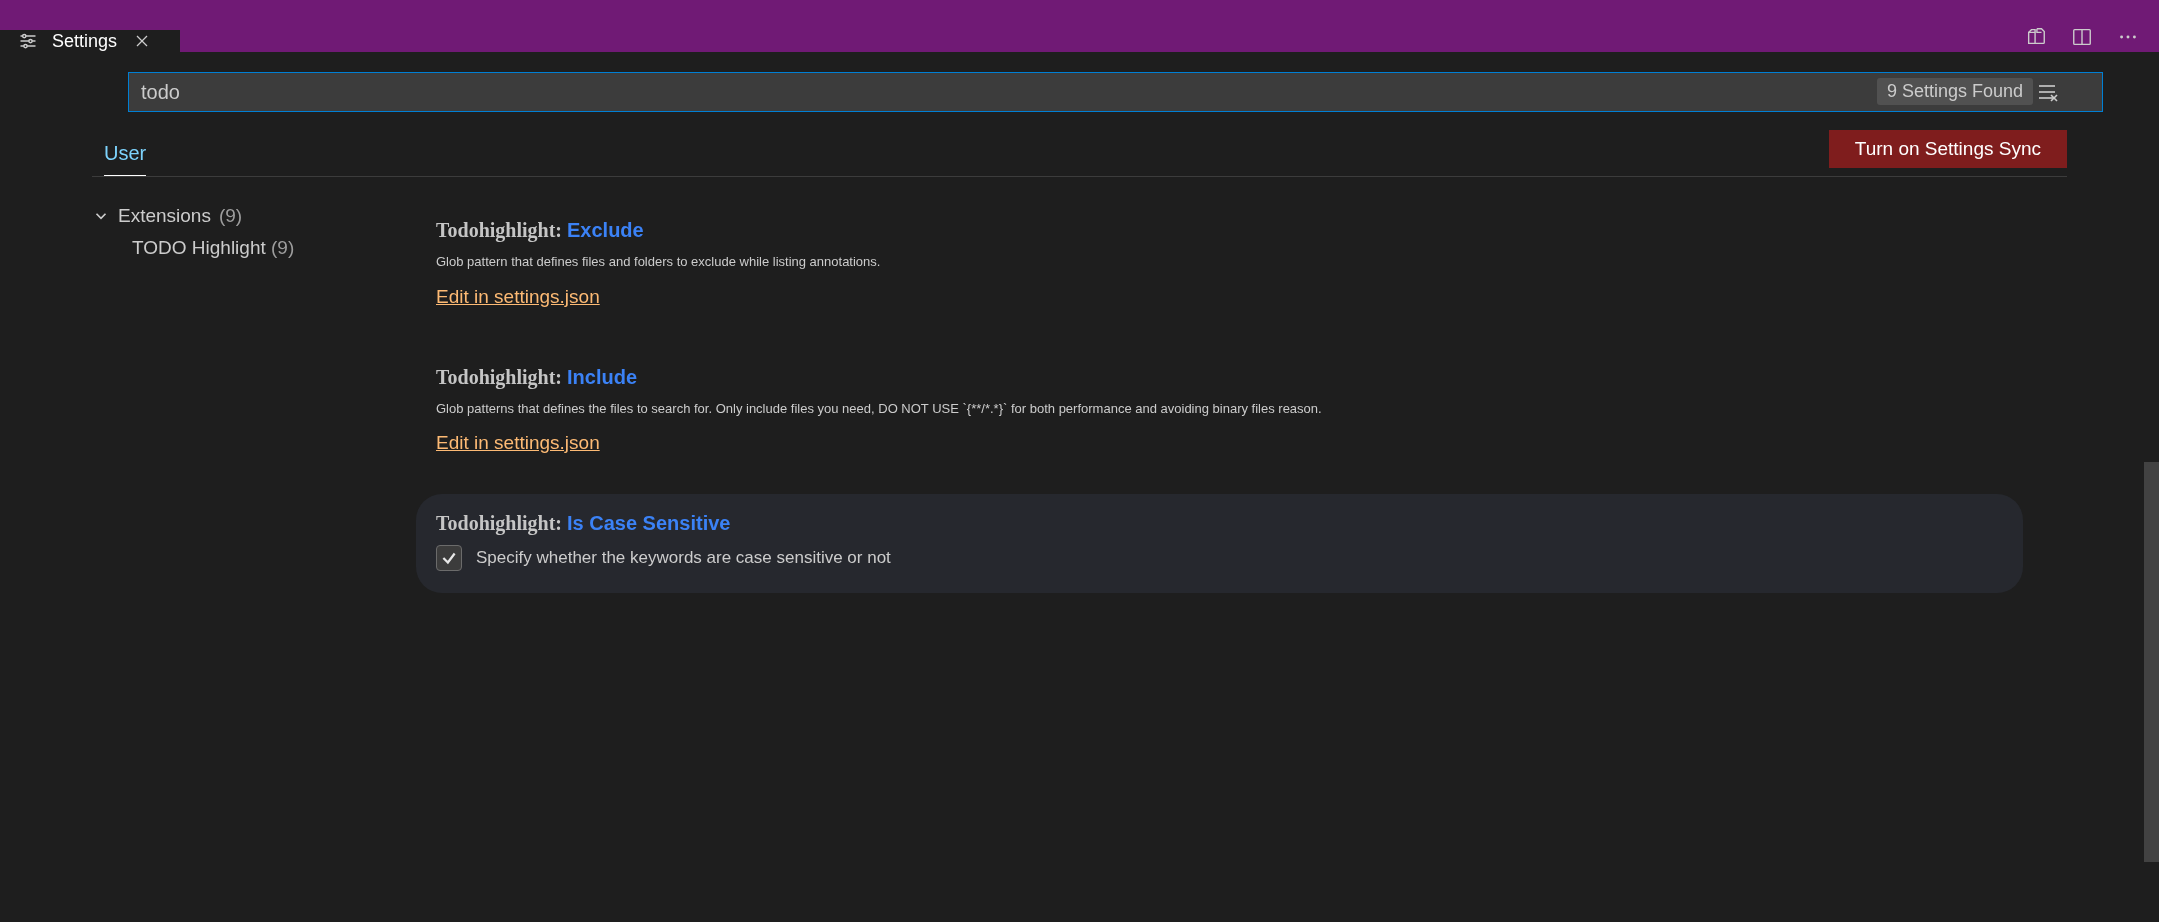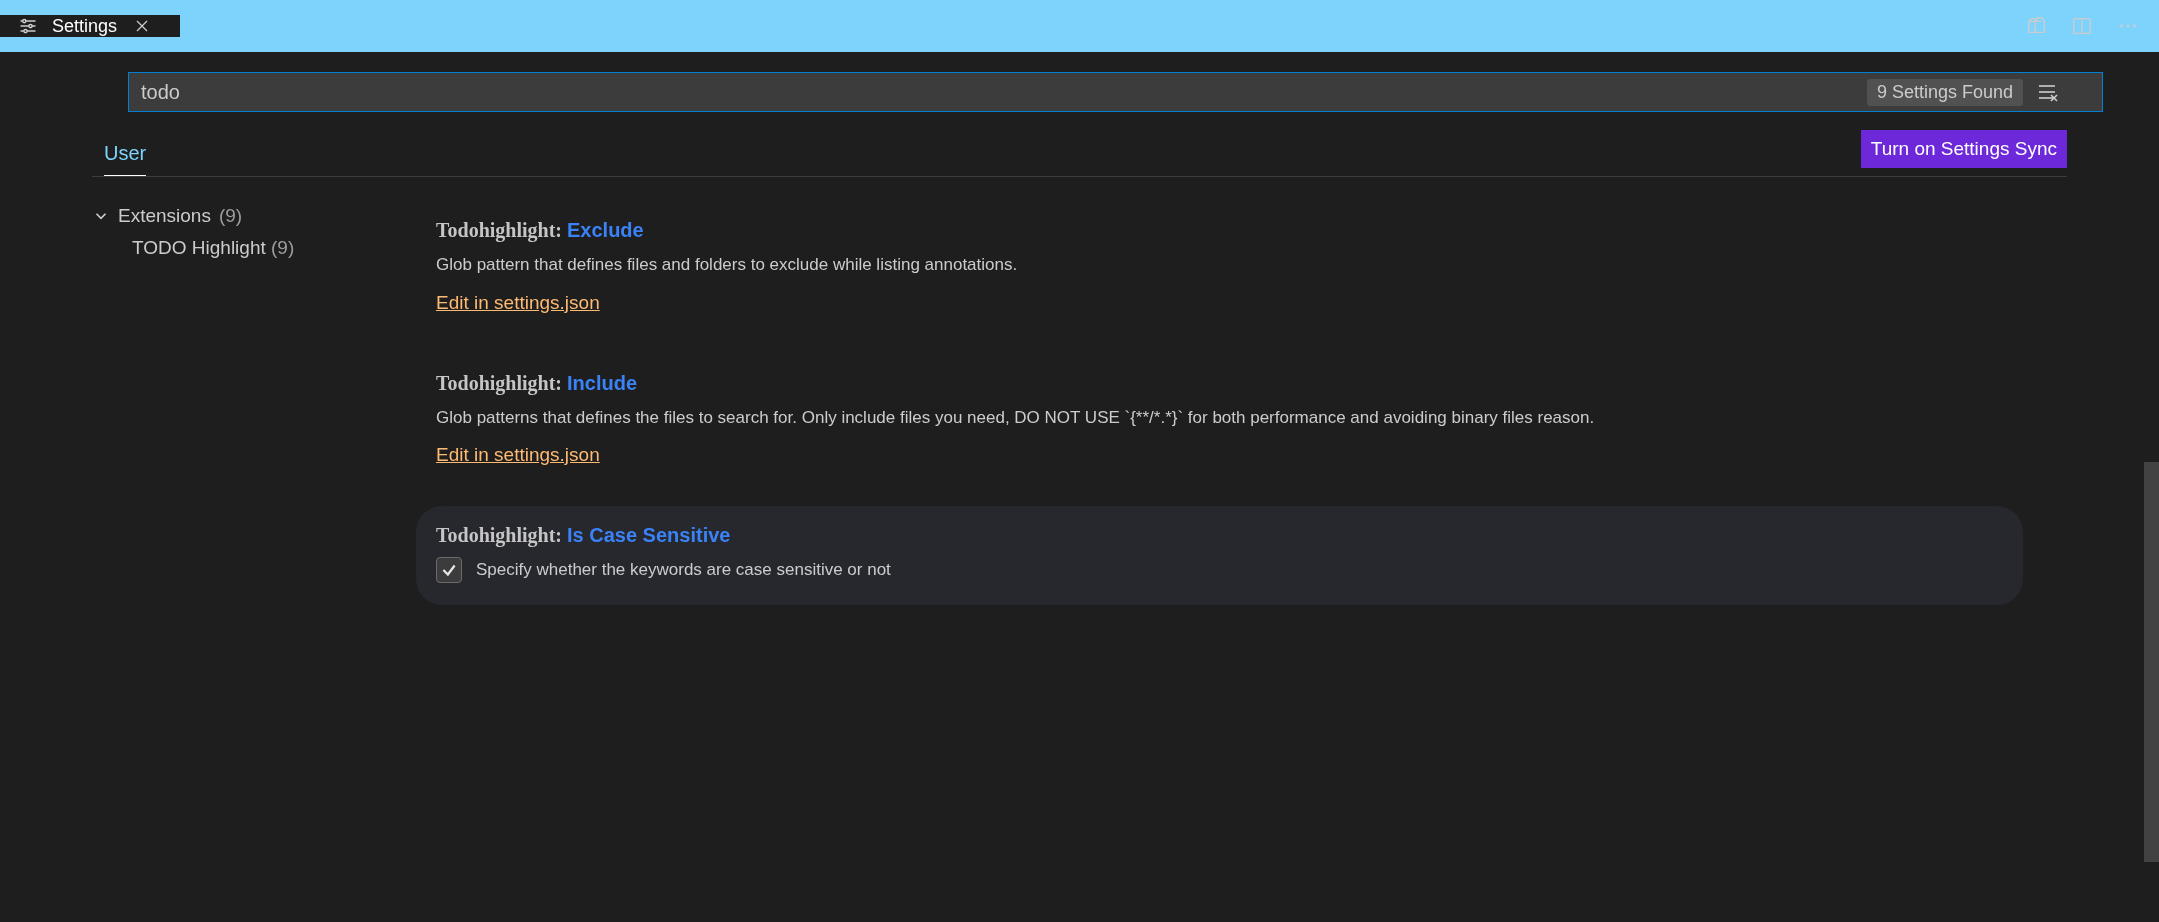--- a/index.html
+++ b/index.html
@@ -1,57 +1,57 @@
 <!DOCTYPE html>
 <html><head>
 <meta charset="utf-8">
 <style>
   * { box-sizing: border-box; margin: 0; padding: 0; }
   html, body { width: 2159px; height: 922px; background: #1e1e1e; font-family: "Segoe UI", -apple-system, sans-serif; color: #cccccc; overflow: hidden; }
   
   
-  .tab-bar { height: 52px; background: #7dd3fc; display: flex; align-items: center; gap: 28px; }
+  .tab-bar { height: 52px; background: #701a75; display: flex; align-items: flex-end; gap: 28px; }
   .tab { display: flex; align-items: center; padding: 0 18px; background: #1e1e1e; gap: 14px; min-width: 180px; }
   .tab-icon { display: flex; align-items: center; color: #cccccc; }
   .tab-label { font-size: 18px; color: #ffffff; }
   .tab-close { display: flex; align-items: center; justify-content: center; width: 22px; height: 22px; border-radius: 4px; color: #cccccc; cursor: pointer; }
   .tab-actions { margin-left: auto; display: flex; align-items: center; gap: 16px; padding-right: 16px; color: #cccccc; }
   .tab-action-btn { display: flex; align-items: center; justify-content: center; width: 30px; height: 30px; cursor: pointer; }
   
   
   .settings-header { padding: 20px 92px 0 92px; background: #1e1e1e; }
   .search-container { position: relative; }
   .search-input { width: 100%; height: 40px; background: #3c3c3c; border: 1px solid #007fd4; color: #cccccc; font-size: 20px; padding: 0 200px 0 12px; outline: none; margin-left: 36px; }
   .search-input::placeholder { color: #a0a0a0; }
-  .search-right { position: absolute; right: 6px; top: 50%; transform: translateY(-50%); display: flex; align-items: center; gap: 10px; }
+  .search-right { position: absolute; right: 6px; top: 50%; transform: translateY(-50%); display: flex; align-items: flex-start; }
   .settings-found { background: #515151; color: #cccccc; font-size: 18px; padding: 3px 10px; border-radius: 3px; }
   .filter-icon { display: flex; align-items: center; color: #cccccc; cursor: pointer; padding: 2px; }
   
   
   .scope-row { display: flex; align-items: center; margin-top: 18px; border-bottom: 1px solid #3c3c3c; padding: 0 0 0 12px; }
   .scope-tab { font-size: 20px; color: #7dd3fc; padding: 10px 0; border-bottom: 1px solid #ffffff; margin-bottom: -1px; cursor: pointer; }
-  .sync-btn { margin-left: auto; background: #6d28d9; color: #ffffff; font-size: 19px; padding: 8px 10px; border: none; cursor: pointer; margin-bottom: 8px; }
+  .sync-btn { margin-left: auto; background: #7f1d1d; color: #ffffff; font-size: 19px; padding: 8px 26px; border: none; cursor: pointer; margin-bottom: 8px; }
   
   
   .settings-body { display: flex; padding: 24px 112px 0 92px; height: calc(922px - 52px - 140px); position: relative; }
   
   
   .toc { width: 300px; flex-shrink: 0; }
   .toc-group { display: flex; align-items: center; gap: 8px; font-size: 19px; color: #cccccc; cursor: pointer; padding: 4px 0; }
   .toc-sub { font-size: 19px; color: #cccccc; padding: 6px 0 6px 40px; cursor: pointer; }
   .toc-count { color: #9d9d9d; }
   
   
   .settings-list { flex: 1; padding-left: 24px; padding-right: 24px; }
   .setting-item { padding: 18px 20px 22px 20px; margin-bottom: 18px; border-radius: 0; }
   .setting-item.highlighted { background: #26282e; border-radius: 26px; }
   .setting-title { font-size: 20px; margin-bottom: 10px; }
   .setting-title .prefix { color: #c5c5c5; font-weight: 600; font-family: Liberation Serif, serif; }
   .setting-title .name { color: #3b82f6; font-weight: 700; }
-  .setting-desc { font-size: 17px; color: #cccccc; line-height: 1.5; margin-bottom: 14px; }
+  .setting-desc { font-size: 13px; color: #cccccc; line-height: 1.5; margin-bottom: 14px; }
   .setting-link { font-size: 19px; color: #fdba74; text-decoration: underline; cursor: pointer; display: inline-block; }
   .checkbox-row { display: flex; align-items: center; gap: 14px; }
   .checkbox { width: 26px; height: 26px; background: #3c3c3c; border: 1px solid #6b6b6b; border-radius: 4px; display: flex; align-items: center; justify-content: center; cursor: pointer; }
   .checkbox svg { color: #e7e7e7; }
   .checkbox-label { font-size: 17px; color: #cccccc; }
 
   
   .scrollbar { position: absolute; right: 0; top: 285px; width: 15px; height: 400px; background: #424242; }
   
   svg { display: block; }

